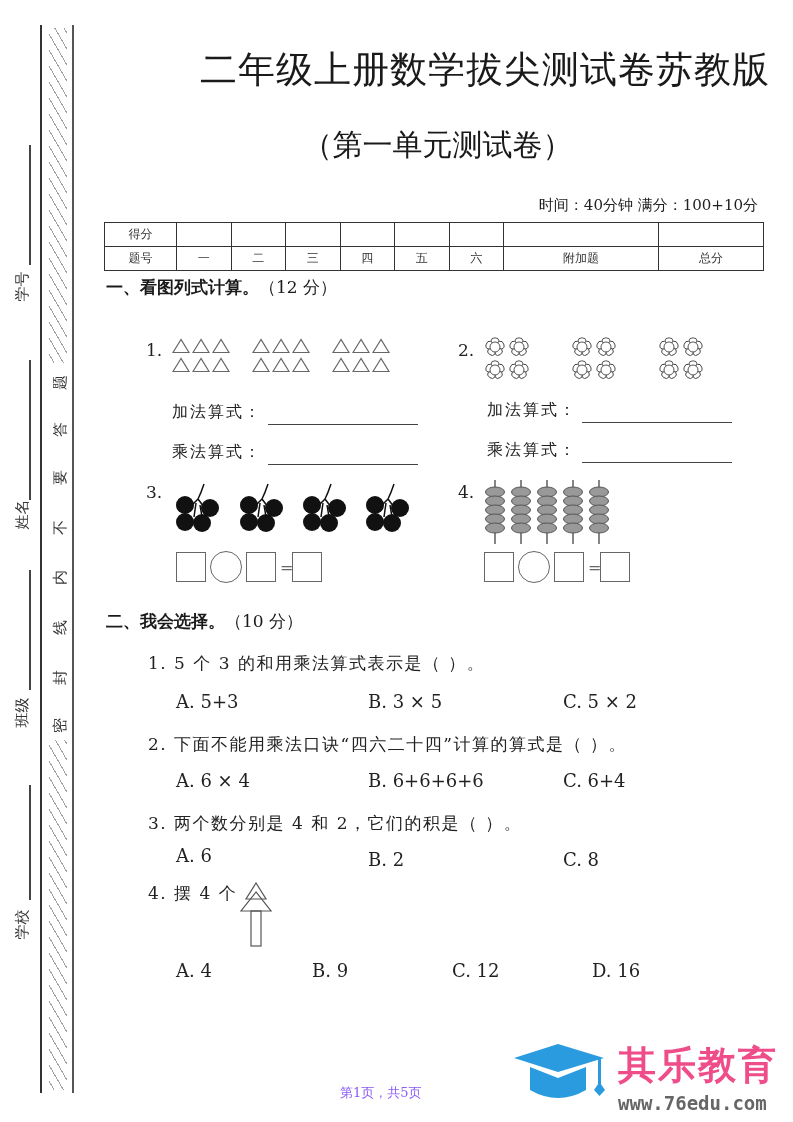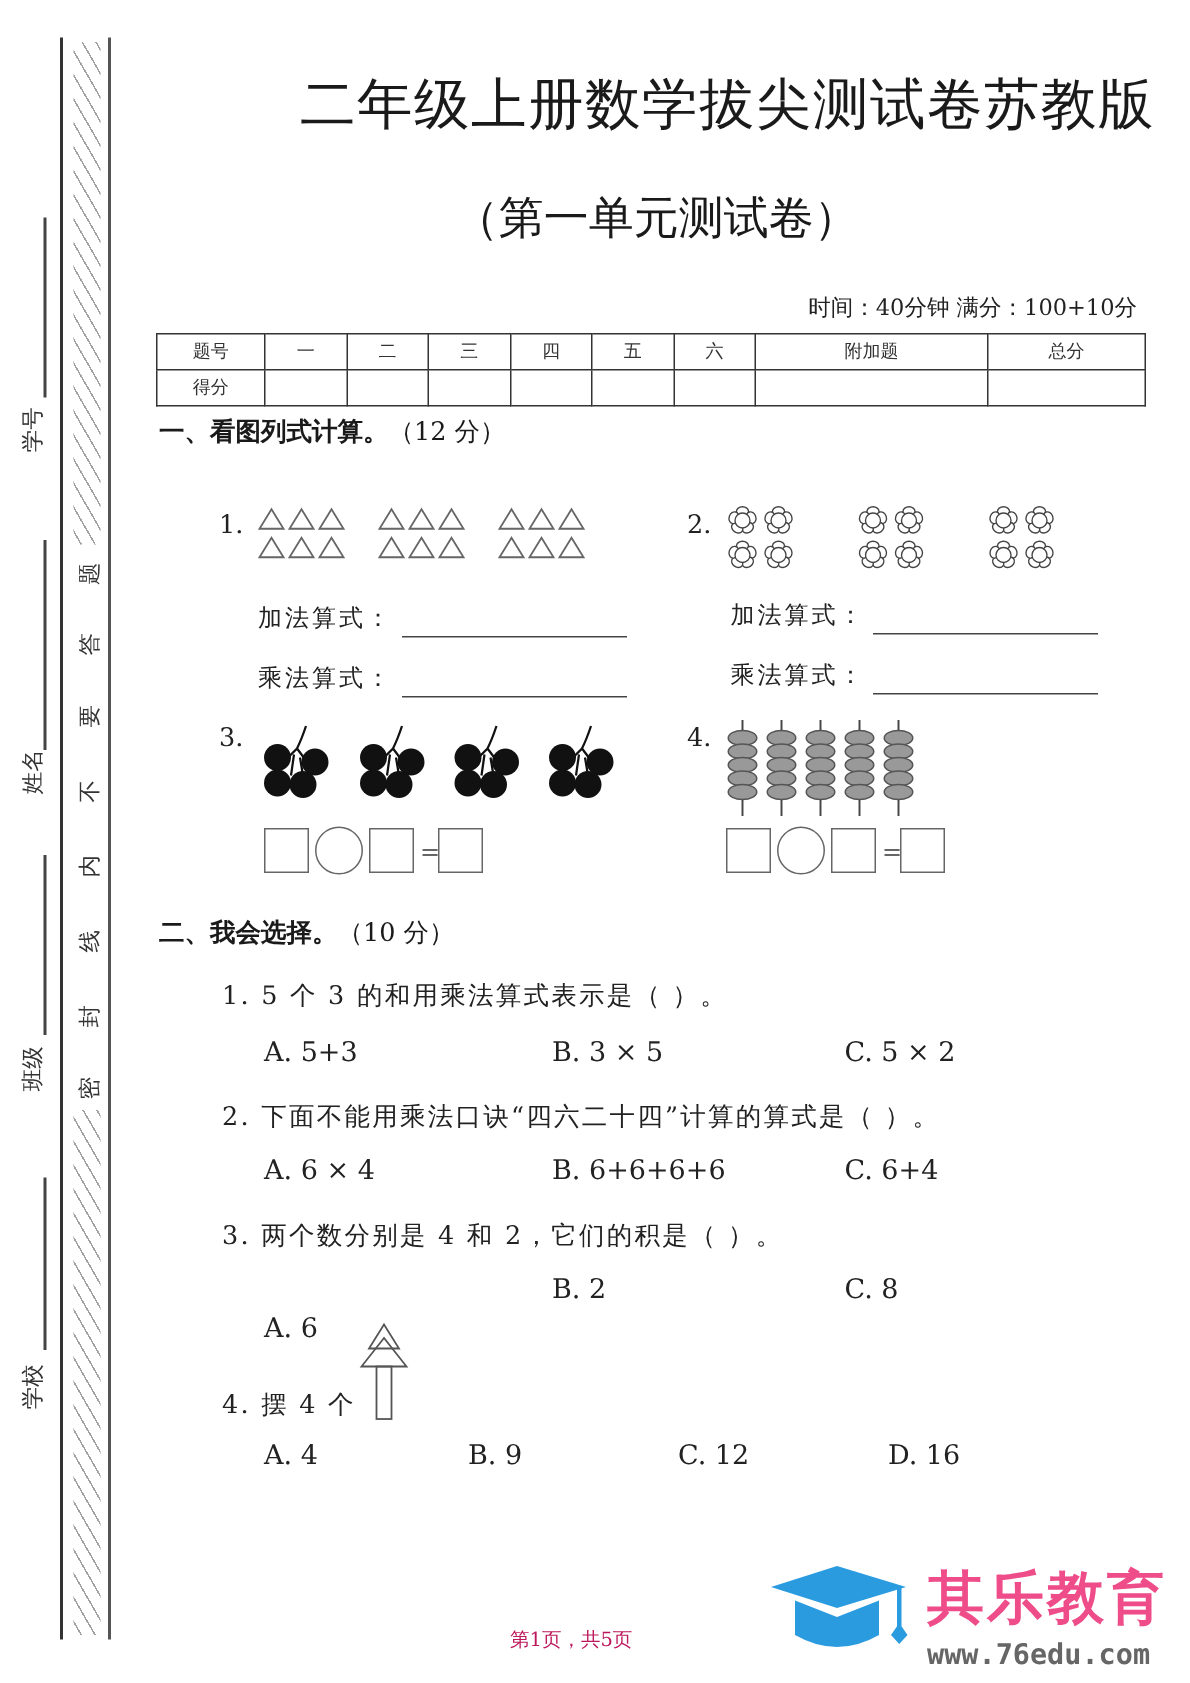--- a/index.html
+++ b/index.html
@@ -43,21 +43,21 @@
   .eq-row { position: absolute; display: flex; align-items: center; gap: 4px; }
   .eq-box { width: 30px; height: 30px; border: 1.5px solid #666; }
   .eq-circle { width: 32px; height: 32px; border: 1.5px solid #666; border-radius: 50%; }
   .eq-sign { font-size: 16px; color: #666; width: 8px; text-align: center; font-family: "DejaVu Sans", sans-serif; }
 
   .q-text { position: absolute; font-size: 17px; color: #222; letter-spacing: 1.5px; white-space: nowrap; }
   .opt { position: absolute; font-size: 18px; color: #222; white-space: nowrap; }
 
   .tree-icon { display: inline-block; vertical-align: middle; width: 34px; height: 66px; }
 
-  .footer { position: absolute; left: 340px; top: 1084px; font-size: 13px; color: #be185d; }
+  .footer { position: absolute; left: 340px; top: 1084px; font-size: 13px; color: #8b5cf6; }
 
   .logo { position: absolute; left: 510px; top: 1040px; width: 280px; height: 76px; }
   .logo-cap { position: absolute; left: 0; top: 0; width: 100px; height: 70px; }
   .logo-name { position: absolute; left: 108px; top: 0; font-size: 38px; font-weight: bold; color: #ee4d8a; font-family: "DejaVu Sans", sans-serif; letter-spacing: 2px; }
   .logo-url { position: absolute; left: 108px; top: 52px; font-size: 19px; font-weight: bold; color: #666; font-family: "DejaVu Sans Mono", monospace; }
 </style>
 </head>
 <body>
 
 <div class="binding">
@@ -84,41 +84,41 @@
   <div class="field-label" style="top:918px">学校</div>
 </div>
 
 <h1 class="title">二年级上册数学拔尖测试卷苏教版</h1>
 <div class="subtitle">（第一单元测试卷）</div>
 <div class="meta">时间：40分钟  满分：100+10分</div>
 
 <table class="score">
   <tbody>
       <tr>
+    <td>得分</td>
+    <td></td>
+    <td></td>
+    <td></td>
+    <td></td>
+    <td></td>
+    <td></td>
+    <td></td>
+    <td></td>
+  </tr>
+  <tr>
     <td>题号</td>
     <td>一</td>
     <td>二</td>
     <td>三</td>
     <td>四</td>
     <td>五</td>
     <td>六</td>
     <td>附加题</td>
     <td>总分</td>
   </tr>
-  <tr>
-    <td>得分</td>
-    <td></td>
-    <td></td>
-    <td></td>
-    <td></td>
-    <td></td>
-    <td></td>
-    <td></td>
-    <td></td>
-  </tr>
 </tbody>
   </table>
 
 <div class="sec-title" style="top:276px">
   <span>一、看图列式计算。</span><span class="pts">（12 分）</span>
 </div>
 
 <div class="qnum" style="left:146px;top:340px">1.</div>
 <div id="tri-groups">
     <div class="tri-group" style="left: 172px; top: 338px;">
@@ -413,25 +413,25 @@
 <div class="opt" style="left:176px;top:691px">A.  5+3</div>
 <div class="opt" style="left:368px;top:691px">B.  3 × 5</div>
 <div class="opt" style="left:563px;top:691px">C.  5 × 2</div>
 
 <div class="q-text" style="left:148px;top:733px">2. 下面不能用乘法口诀“四六二十四”计算的算式是（       ）。</div>
 <div class="opt" style="left:176px;top:770px">A.  6 × 4</div>
 <div class="opt" style="left:368px;top:770px">B.  6+6+6+6</div>
 <div class="opt" style="left:563px;top:770px">C.  6+4</div>
 
 <div class="q-text" style="left:148px;top:812px">3. 两个数分别是 4 和 2，它们的积是（       ）。</div>
-<div class="opt" style="left:176px;top:875px">A.  6</div>
+<div class="opt" style="left:176px;top:845px">A.  6</div>
 <div class="opt" style="left:368px;top:849px">B.  2</div>
 <div class="opt" style="left:563px;top:849px">C.  8</div>
 
-<div class="q-text" style="left:148px;top:882px;display:flex;align-items:flex-end;gap:2px">
+<div class="q-text" style="left:148px;top:882px;display:flex;align-items:flex-start;gap:2px">
   <span>4. 摆 4 个</span>
   <svg class="tree-icon" viewBox="0 0 34 66">
     <polygon points="17,1 7,17 27,17" fill="none" stroke="#555" stroke-width="1.2"></polygon>
     <polygon points="17,10 2,29 32,29" fill="none" stroke="#555" stroke-width="1.2"></polygon>
     <rect x="12" y="29" width="10" height="35" fill="none" stroke="#555" stroke-width="1.2"></rect>
   </svg>
 </div>
 <div class="opt" style="left:176px;top:960px">A.  4</div>
 <div class="opt" style="left:312px;top:960px">B.  9</div>
 <div class="opt" style="left:452px;top:960px">C.  12</div>

